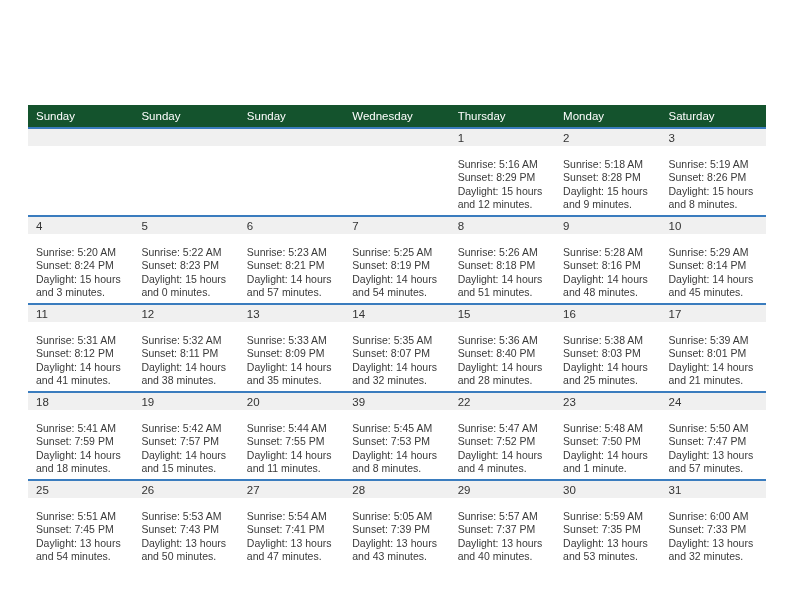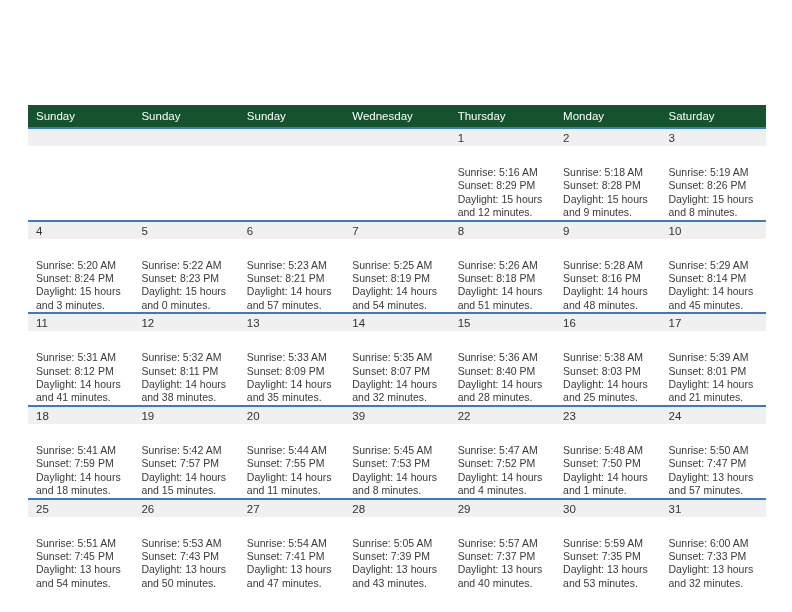--- a/index.html
+++ b/index.html
@@ -119,21 +119,21 @@
   .daynum-bar {
     background: #f0f0f0;
     height: 17px;
     padding: 2px 0 1px 8px;
     box-sizing: border-box;
     font-size: 11.5px;
     line-height: 14px;
     color: #333333;
   }
   .cell-body {
-    padding: 20px 6px 0 8px;
+    padding: 12px 6px 0 8px;
     font-size: 10.5px;
     line-height: 13.4px;
     color: #3a3a3a;
   }
   .cell-body div {
     white-space: nowrap;
   }
 </style>
 </head>
 <body>

